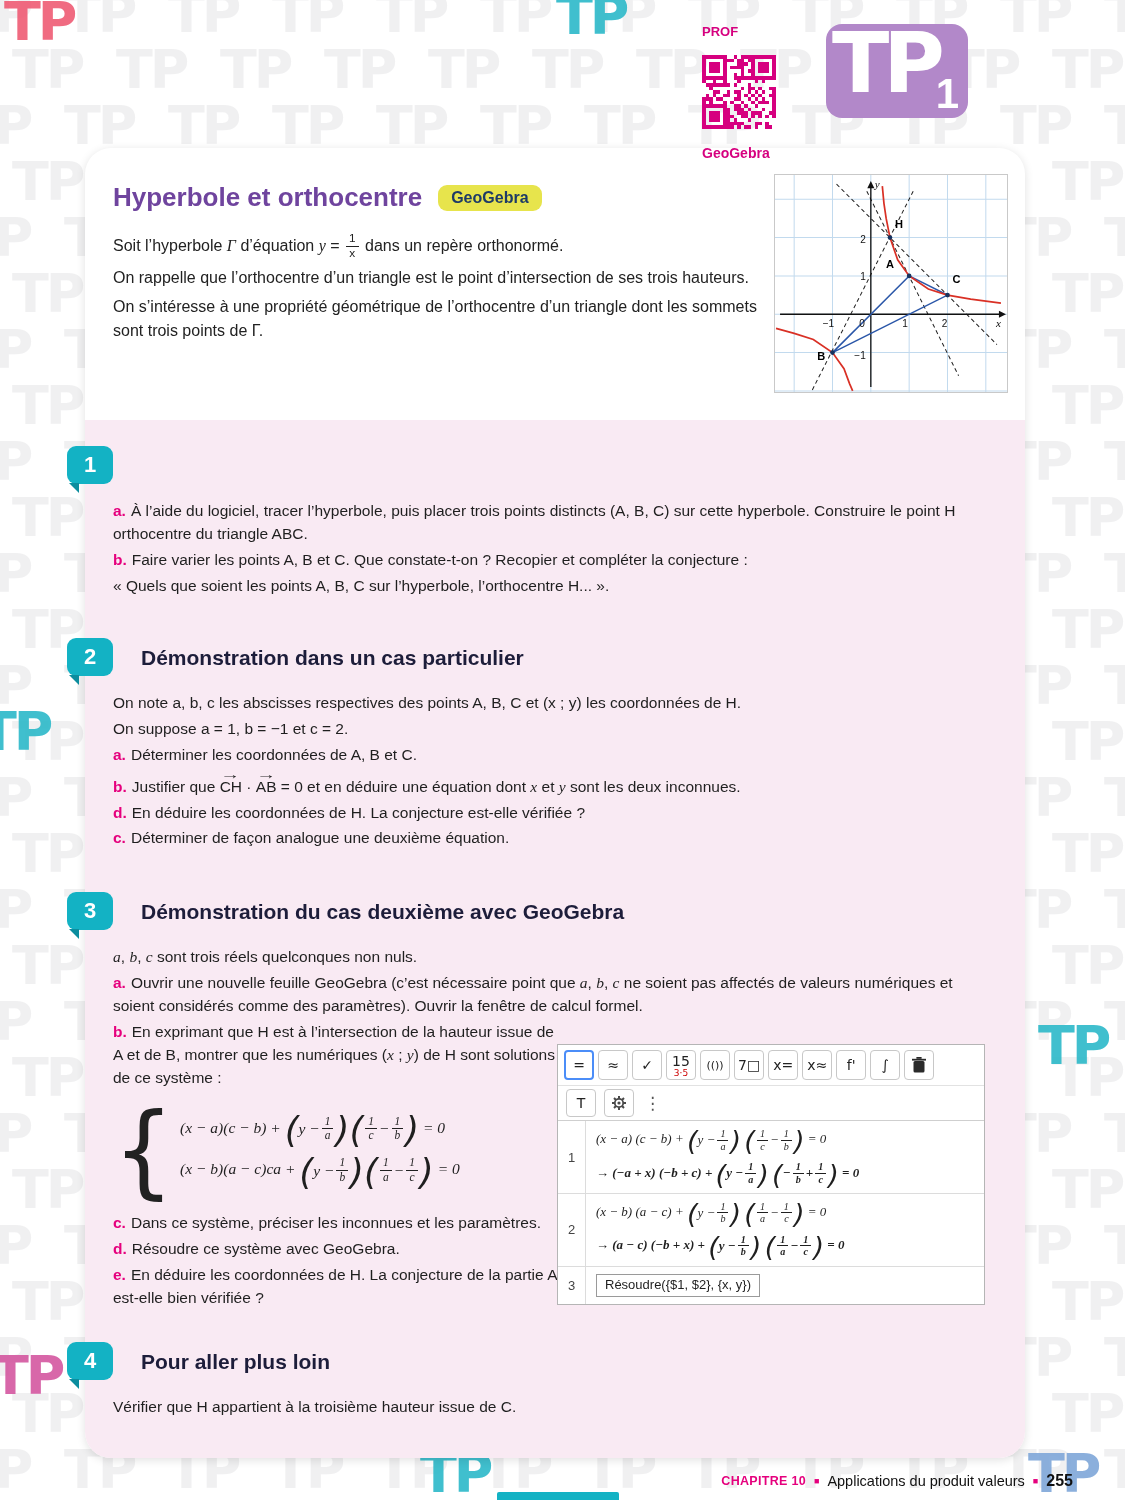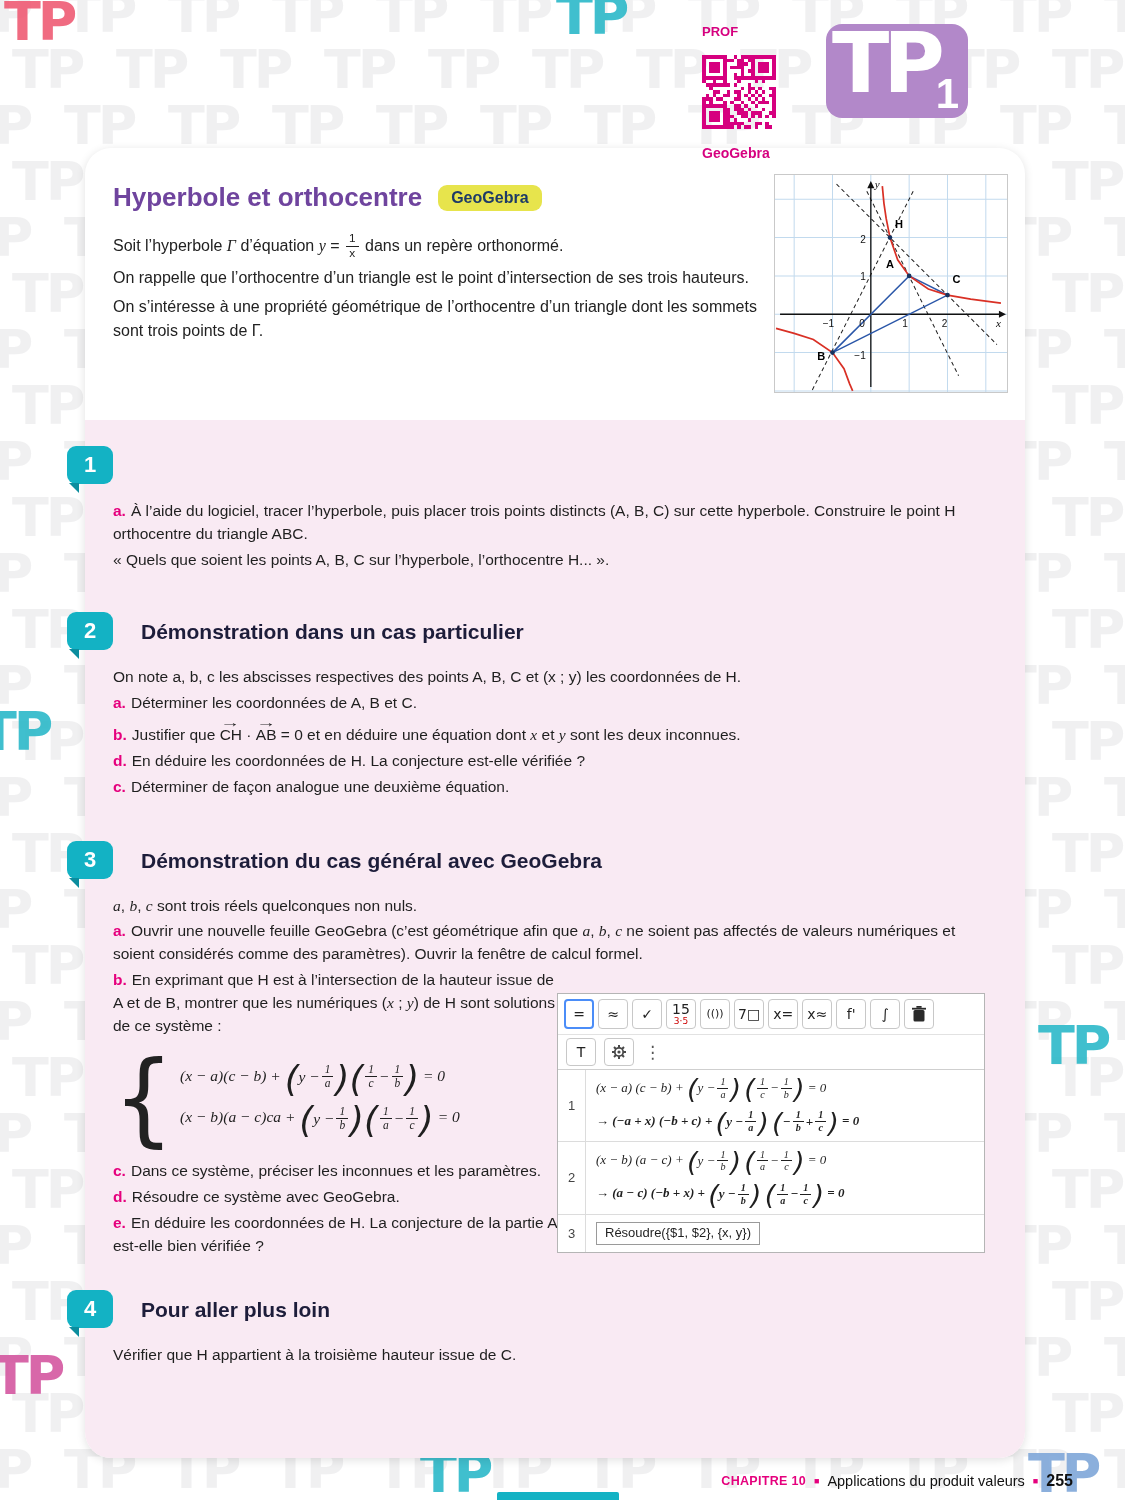--- a/index.html
+++ b/index.html
@@ -966,46 +966,48 @@
 
     <div class="card-body">
 
       <section class="section s1">
         <div class="sec-head">
           <div class="badge">
               <span>1</span>
             </div>
         </div>
         <p class="item"><span class="lbl">a.</span><span>À l’aide du logiciel, tracer l’hyperbole, puis placer trois points distincts (A, B, C) sur cette hyperbole. Construire le point H orthocentre du triangle ABC.</span></p>
+        <p class="item"><span class="lbl">b.</span><span>Faire varier les points A, B et C. Que constate-t-on ? Recopier et compléter la conjecture :</span></p>
         <p class="item">« Quels que soient les points A, B, C sur l’hyperbole, l’orthocentre H... ».</p>
       </section>
 
       <section class="section s2">
         <div class="sec-head">
           <div class="badge">
               <span>2</span>
             </div>
           <h2 class="sec-title">Démonstration dans un cas particulier</h2>
         </div>
         <p class="item">On note a, b, c les abscisses respectives des points A, B, C et (x ; y) les coordonnées de H.</p>
+        <p class="item">On suppose a = 1, b = −1 et c = 2.</p>
         <p class="item"><span class="lbl">a.</span><span>Déterminer les coordonnées de A, B et C.</span></p>
         <p class="item vecs"><span class="lbl">b.</span><span><span>Justifier que </span><span class="vec"><span class="ar">→</span><span>CH</span></span><span> · </span><span class="vec"><span class="ar">→</span><span>AB</span></span><span> = 0 et en déduire une équation dont </span><span class="it">x</span><span> et </span><span class="it">y</span><span> sont les deux inconnues.</span></span></p>
         <p class="item"><span class="lbl">d.</span><span>En déduire les coordonnées de H. La conjecture est-elle vérifiée ?</span></p>
         <p class="item"><span class="lbl">c.</span><span>Déterminer de façon analogue une deuxième équation.</span></p>
       </section>
 
       <section class="section s3">
         <div class="sec-head">
           <div class="badge">
               <span>3</span>
             </div>
-          <h2 class="sec-title">Démonstration du cas général avec GeoGebra</h2>
+          <h2 class="sec-title">Démonstration du cas deuxième avec GeoGebra</h2>
         </div>
         <p class="item"><span class="it">a</span><span>, </span><span class="it">b</span><span>, </span><span class="it">c</span><span> sont trois réels quelconques non nuls.</span></p>
-        <p class="item"><span class="lbl">a.</span><span><span>Ouvrir une nouvelle feuille GeoGebra (c’est géométrique afin que </span><span class="it">a</span><span>, </span><span class="it">b</span><span>, </span><span class="it">c</span><span> ne soient pas affectés de valeurs numériques et soient considérés comme des paramètres). Ouvrir la fenêtre de calcul formel.</span></span></p>
+        <p class="item"><span class="lbl">a.</span><span><span>Ouvrir une nouvelle feuille GeoGebra (c’est nécessaire point que </span><span class="it">a</span><span>, </span><span class="it">b</span><span>, </span><span class="it">c</span><span> ne soient pas affectés de valeurs numériques et soient considérés comme des paramètres). Ouvrir la fenêtre de calcul formel.</span></span></p>
         <div class="sec3-left">
           <p class="item"><span class="lbl">b.</span><span><span>En exprimant que H est à l’intersection de la hauteur issue de A et de B, montrer que les numériques (</span><span class="it">x</span><span> ; </span><span class="it">y</span><span>) de H sont solutions de ce système :</span></span></p>
           <div class="system">
             <span class="brace">{</span>
             <div class="sys-eqs">
               <div class="sys-eq"><span>(x − a)(c − b) + </span><span class="pg">
                     <span class="pbig">(</span>
                     <span class="pinner">
                       <span>y − </span>
                       <span class="frac">

